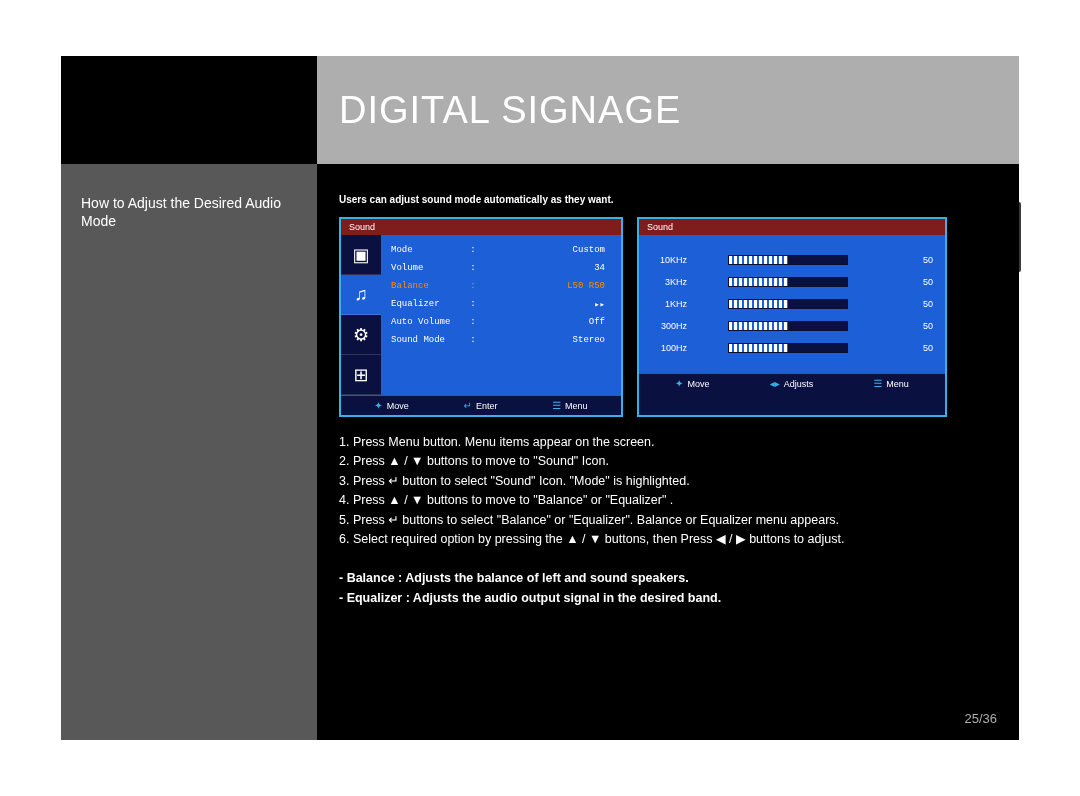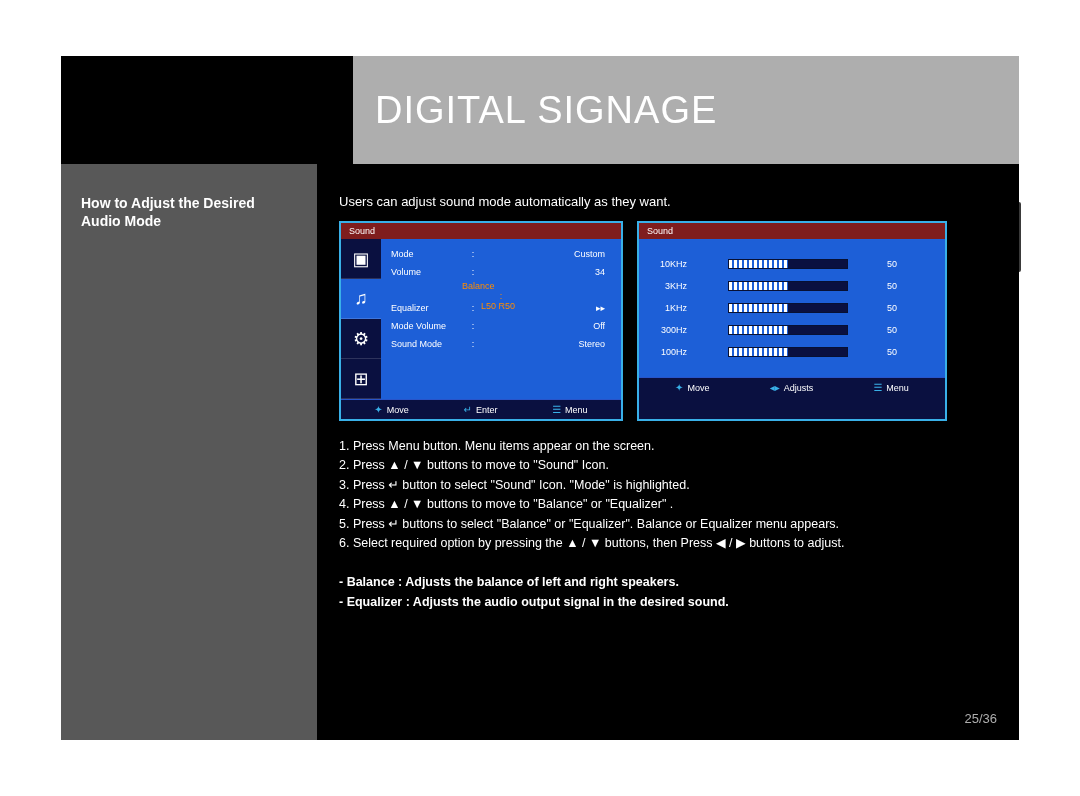--- a/index.html
+++ b/index.html
@@ -9,40 +9,39 @@
     font-family: Arial, Helvetica, sans-serif;
     position: relative;
   }
   .page {
     position: absolute; left: 61px; top: 56px;
     width: 958px; height: 684px; background: #000;
   }
   .topbar {
     position: absolute; left: 0; top: 0; width: 100%; height: 108px;
     display: flex;
-    padding-left: 36px;
   }
   .topbar .black { width: 256px; height: 100%; background: #000; }
   .topbar .grey  { flex: 1; height: 100%; background: #aeaeae; display: flex; align-items: center; padding-left: 22px; }
   .topbar .grey h1 {
     color: #fff; font-weight: 300; font-size: 38px; letter-spacing: 1px;
     font-family: "Segoe UI", Arial, sans-serif;
   }
 
   .sidebar {
     position: absolute; left: 0; top: 108px; width: 256px; height: 576px;
     background: #585858; color: #fff; padding: 30px 20px;
-    font-size: 14px; font-weight: bold; line-height: 1.3;
+    font-size: 14px; font-weight: normal; line-height: 1.3;
   }
 
   .content {
     position: absolute; left: 256px; top: 108px; right: 0; bottom: 0;
     background: #000; color: #fff; padding: 30px 22px 0 22px;
   }
-  .intro { font-size: 13px; font-weight: normal; margin-bottom: 12px; }
+  .intro { font-size: 10px; font-weight: bold; margin-bottom: 12px; }
 
   .panels { display: flex; gap: 14px; margin-bottom: 16px; }
   .panel {
     border: 2px solid #39b0e8; background: #0a1040;
     font-size: 9px; color: #fff; position: relative;
   }
   .panel .phead {
     background: #7f1d1d; padding: 3px 8px; font-size: 9px;
   }
   .panel-foot {
@@ -59,42 +58,42 @@
   .plicons {
     width: 40px; display: flex; flex-direction: column;
   }
   .plicons .ic {
     width: 40px; height: 40px; border-bottom: 1px solid rgba(255,255,255,.15);
     display: flex; align-items: center; justify-content: center;
     font-size: 18px; color: #fff;
   }
   .plicons .ic.sel { background: #1d5fd7; }
   .plicons .ic.plain { background: #0a1040; }
-  .plattrs { flex: 1; background: #1d5fd7; padding: 6px 10px; }
+  .plattrs { flex: 1; background: #1d5fd7; padding: 6px 10px; font-family: Liberation Mono, monospace; }
   .plattrs .row { display: flex; height: 18px; align-items: center; font-size: 9px; }
   .plattrs .row .lab { width: 78px; }
   .plattrs .row .col { width: 8px; text-align: center; }
   .plattrs .row .val { flex: 1; text-align: right; padding-right: 6px; }
-  .plattrs .row.hi { color: #ff8c00; flex-direction: column; }
+  .plattrs .row.hi { color: #ff8c00; }
   .plattrs .row .ffwd { color:#fff; }
 
   
   .panel-right { width: 310px; }
   .prbody { background: #1d5fd7; padding: 14px 12px; }
   .prrow { display: flex; align-items: center; height: 22px; font-size: 9px; gap: 33px; }
   .prrow .lab { width: 44px; text-align: right; padding-right: 8px; }
   .prrow .bar {
     flex: 1; height: 10px; border: 1px solid #071033; background: #0a1040;
     position: relative;
   }
   .prrow .bar .fill {
     position: absolute; left: 0; top: 0; bottom: 0; width: 50%;
     background: repeating-linear-gradient(90deg,#fff 0 3px,#1d5fd7 3px 5px);
   }
-  .prrow .val { width: 52px; text-align: left; padding-left: 6px; }
+  .prrow .val { width: 52px; text-align: right; padding-left: 6px; }
 
   .steps { font-size: 12.5px; font-weight: normal; line-height: 1.55; }
   .steps .st { margin-bottom: 0; }
   .notes { font-size: 12.5px; font-weight: bold; margin-top: 20px; line-height: 1.55; }
 
   .page-num {
     position: absolute; right: 22px; bottom: 14px;
     color: #aeaeae; font-size: 13px; font-weight: normal;
   }
 
@@ -155,21 +154,21 @@
               <span class="lab">Balance</span>
               <span class="col">:</span>
               <span class="val">L50  R50</span>
             </div>
             <div class="row">
               <span class="lab">Equalizer</span>
               <span class="col">:</span>
               <span class="val ffwd">▸▸</span>
             </div>
             <div class="row">
-              <span class="lab">Mode Volume</span>
+              <span class="lab">Auto Volume</span>
               <span class="col">:</span>
               <span class="val">Off</span>
             </div>
             <div class="row">
               <span class="lab">Sound Mode</span>
               <span class="col">:</span>
               <span class="val">Stereo</span>
             </div>
           </div>
         </div>
@@ -249,20 +248,20 @@
     <div class="steps">
       <div class="st">1. Press Menu button. Menu items appear on the screen.</div>
       <div class="st">2. Press ▲ / ▼ buttons to move to "Sound" Icon.</div>
       <div class="st">3. Press ↵ button to select "Sound" Icon. "Mode" is highlighted.</div>
       <div class="st">4. Press ▲ / ▼ buttons to move to "Balance" or "Equalizer" .</div>
       <div class="st">5. Press ↵ buttons to select "Balance" or "Equalizer". Balance or Equalizer menu appears.</div>
       <div class="st">6. Select required option by pressing the ▲ / ▼ buttons, then Press ◀ / ▶ buttons to adjust.</div>
     </div>
 
     <div class="notes">
-      <div>- Balance : Adjusts the balance of left and right speakers.</div>
-      <div>- Equalizer : Adjusts the audio output signal in the desired sound.</div>
+      <div>- Balance : Adjusts the balance of left and sound speakers.</div>
+      <div>- Equalizer : Adjusts the audio output signal in the desired band.</div>
     </div>
 
     <div class="page-num">25/36</div>
   </div>
 
 </div>
 
 </body></html>

